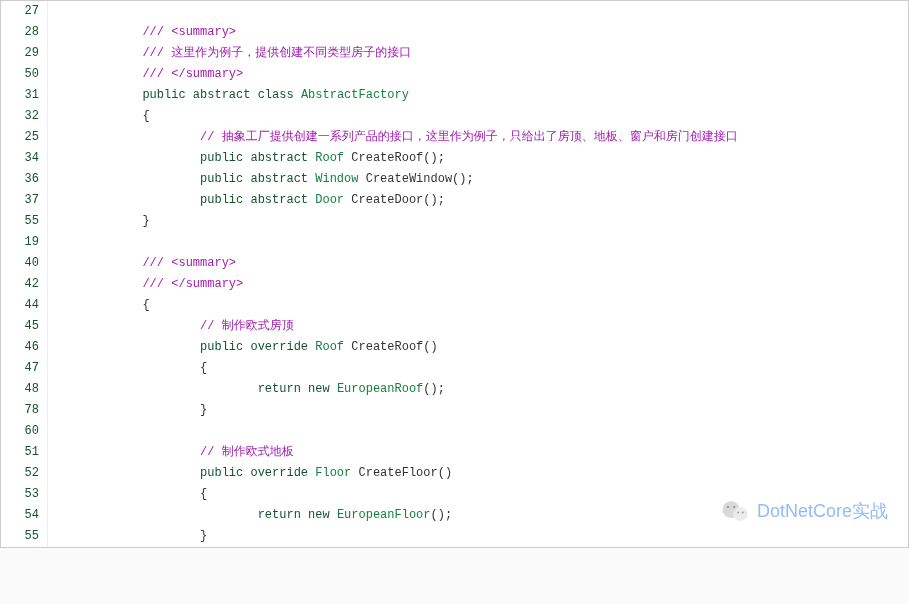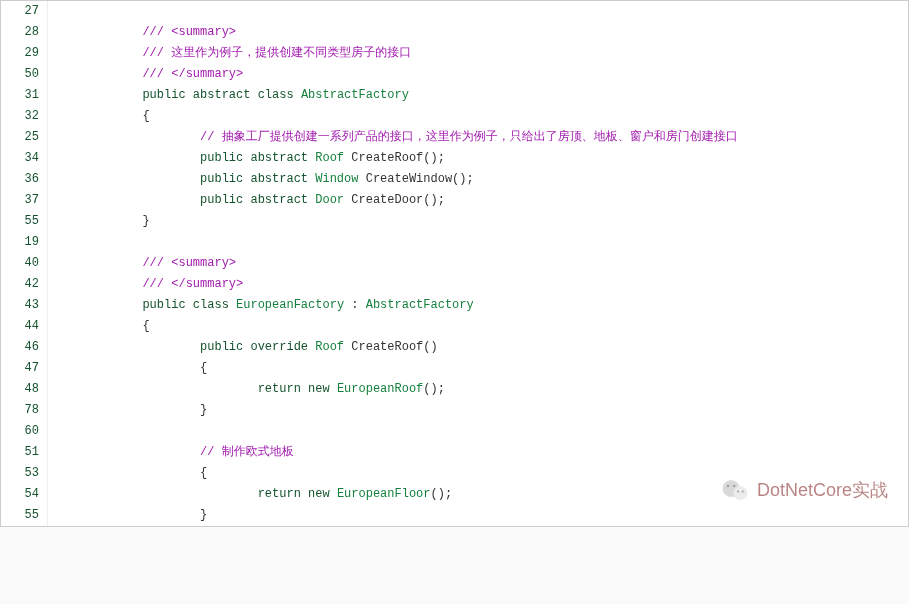--- a/index.html
+++ b/index.html
@@ -41,21 +41,21 @@
   .tok-id   { color: #333; }
   .tok-pn   { color: #333; }
   .watermark {
     position: absolute;
     right: 20px;
     bottom: 24px;
     display: flex;
     align-items: center;
     gap: 8px;
     opacity: 0.55;
-    color: #7f1d1d;
+    color: #3b82f6;
     font-family: "Microsoft YaHei", sans-serif;
     font-size: 18px;
     pointer-events: none;
   }
   .wm-icon {
     width: 28px;
     height: 24px;
     position: relative;
   }
   .wm-icon svg { width: 100%; height: 100%; }
@@ -72,28 +72,29 @@
       <div class="line"><div class="gutter">31</div><div class="code">            <span class="tok-kw">public</span> <span class="tok-kw">abstract</span> <span class="tok-kw">class</span> <span class="tok-ty">AbstractFactory</span></div></div>
       <div class="line"><div class="gutter">32</div><div class="code">            <span class="tok-pn">{</span></div></div>
       <div class="line"><div class="gutter">25</div><div class="code">                    <span class="tok-cm">// 抽象工厂提供创建一系列产品的接口，这里作为例子，只给出了房顶、地板、窗户和房门创建接口</span></div></div>
       <div class="line"><div class="gutter">34</div><div class="code">                    <span class="tok-kw">public</span> <span class="tok-kw">abstract</span> <span class="tok-ty">Roof</span> <span class="tok-id">CreateRoof</span><span class="tok-pn">();</span></div></div>
       <div class="line"><div class="gutter">36</div><div class="code">                    <span class="tok-kw">public</span> <span class="tok-kw">abstract</span> <span class="tok-ty">Window</span> <span class="tok-id">CreateWindow</span><span class="tok-pn">();</span></div></div>
       <div class="line"><div class="gutter">37</div><div class="code">                    <span class="tok-kw">public</span> <span class="tok-kw">abstract</span> <span class="tok-ty">Door</span> <span class="tok-id">CreateDoor</span><span class="tok-pn">();</span></div></div>
       <div class="line"><div class="gutter">55</div><div class="code">            <span class="tok-pn">}</span></div></div>
       <div class="line"><div class="gutter">19</div><div class="code">    </div></div>
       <div class="line"><div class="gutter">40</div><div class="code">            <span class="tok-cm">/// &lt;summary&gt;</span></div></div>
       <div class="line"><div class="gutter">42</div><div class="code">            <span class="tok-cm">/// &lt;/summary&gt;</span></div></div>
-      <div class="line"><div class="gutter">43</div><div class="code">            <span class="tok-kw">public</span> <span class="tok-kw">class</span> <span class="tok-ty">EuropeanFactory</span> <span class="tok-pn">:</span> <span class="tok-ty">AbstractFactory</span></div></div>
       <div class="line"><div class="gutter">44</div><div class="code">            <span class="tok-pn">{</span></div></div>
+      <div class="line"><div class="gutter">45</div><div class="code">                    <span class="tok-cm">// 制作欧式房顶</span></div></div>
       <div class="line"><div class="gutter">46</div><div class="code">                    <span class="tok-kw">public</span> <span class="tok-kw">override</span> <span class="tok-ty">Roof</span> <span class="tok-id">CreateRoof</span><span class="tok-pn">()</span></div></div>
       <div class="line"><div class="gutter">47</div><div class="code">                    <span class="tok-pn">{</span></div></div>
       <div class="line"><div class="gutter">48</div><div class="code">                            <span class="tok-kw">return</span> <span class="tok-kw">new</span> <span class="tok-ty">EuropeanRoof</span><span class="tok-pn">();</span></div></div>
       <div class="line"><div class="gutter">78</div><div class="code">                    <span class="tok-pn">}</span></div></div>
       <div class="line"><div class="gutter">60</div><div class="code">    </div></div>
       <div class="line"><div class="gutter">51</div><div class="code">                    <span class="tok-cm">// 制作欧式地板</span></div></div>
+      <div class="line"><div class="gutter">52</div><div class="code">                    <span class="tok-kw">public</span> <span class="tok-kw">override</span> <span class="tok-ty">Floor</span> <span class="tok-id">CreateFloor</span><span class="tok-pn">()</span></div></div>
       <div class="line"><div class="gutter">53</div><div class="code">                    <span class="tok-pn">{</span></div></div>
       <div class="line"><div class="gutter">54</div><div class="code">                            <span class="tok-kw">return</span> <span class="tok-kw">new</span> <span class="tok-ty">EuropeanFloor</span><span class="tok-pn">();</span></div></div>
       <div class="line"><div class="gutter">55</div><div class="code">                    <span class="tok-pn">}</span></div></div>
     </div>
   <div class="watermark">
     <span class="wm-icon">
       <svg viewBox="0 0 36 30">
         <circle cx="13" cy="13" r="11" fill="#bbb"></circle>
         <circle cx="25" cy="19" r="9" fill="#ddd"></circle>
         <circle cx="9" cy="10" r="1.6" fill="#555"></circle>

